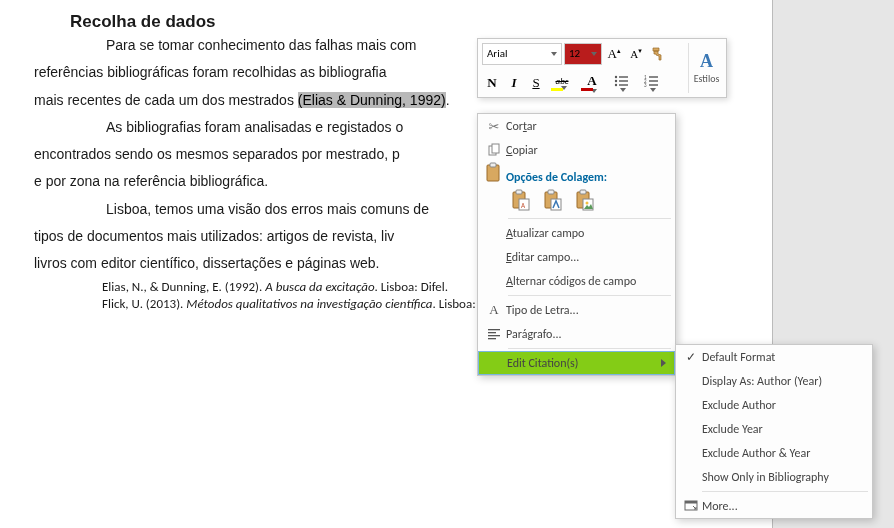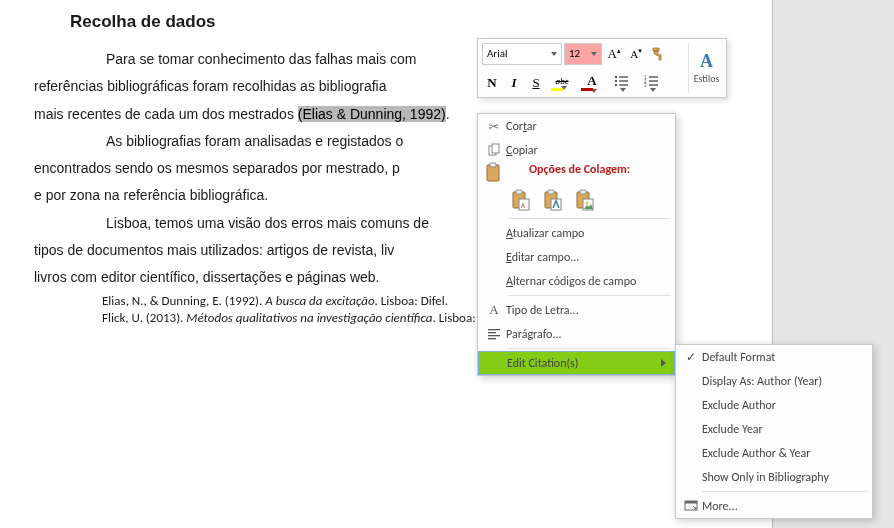--- a/index.html
+++ b/index.html
@@ -24,21 +24,20 @@
       position: absolute;
       left: 70px;
       top: 12px;
       width: 680px;
       font-family: Arial, sans-serif;
       color: #1a1a1a;
     }
     .heading1 {
       font-size: 17px;
       font-weight: bold;
-      margin-bottom: 14px;
     }
     .para {
       font-size: 14px;
       line-height: 1.95;
       text-align: justify;
       margin-bottom: 0;
     }
     .para-indent { text-indent: 36px; }
     .citation-sel {
       background: #b8b8b8;
@@ -93,21 +92,21 @@
     }
     .size-select {
       width: 38px;
       height: 22px;
       border: 1px solid #ccc;
       font-size: 11px;
       padding: 0 4px;
       display: flex;
       align-items: center;
       justify-content: space-between;
-      background: #fca5a5;
+      background: #b91c1c;
     }
     .dd-arrow {
       width: 0; height: 0;
       border-left: 3px solid transparent;
       border-right: 3px solid transparent;
       border-top: 4px solid #666;
     }
     .mt-btn {
       width: 20px; height: 20px;
       display: flex; align-items: center; justify-content: center;
@@ -195,25 +194,24 @@
     .ctx-arrow {
       width: 0; height: 0;
       border-top: 4px solid transparent;
       border-bottom: 4px solid transparent;
       border-left: 5px solid #555;
       margin-right: 2px;
     }
     .ctx-header {
       height: 22px;
       display: flex;
-      align-items: flex-start;
+      align-items: flex-end;
       padding-left: 30px;
       font-weight: bold;
-      color: #b91c1c;
-      gap: 23px;
+      color: #0369a1;
     }
     .paste-row {
       height: 32px;
       display: flex;
       align-items: center;
       padding-left: 30px;
       gap: 6px;
     }
     .paste-opt {
       width: 26px; height: 26px;

